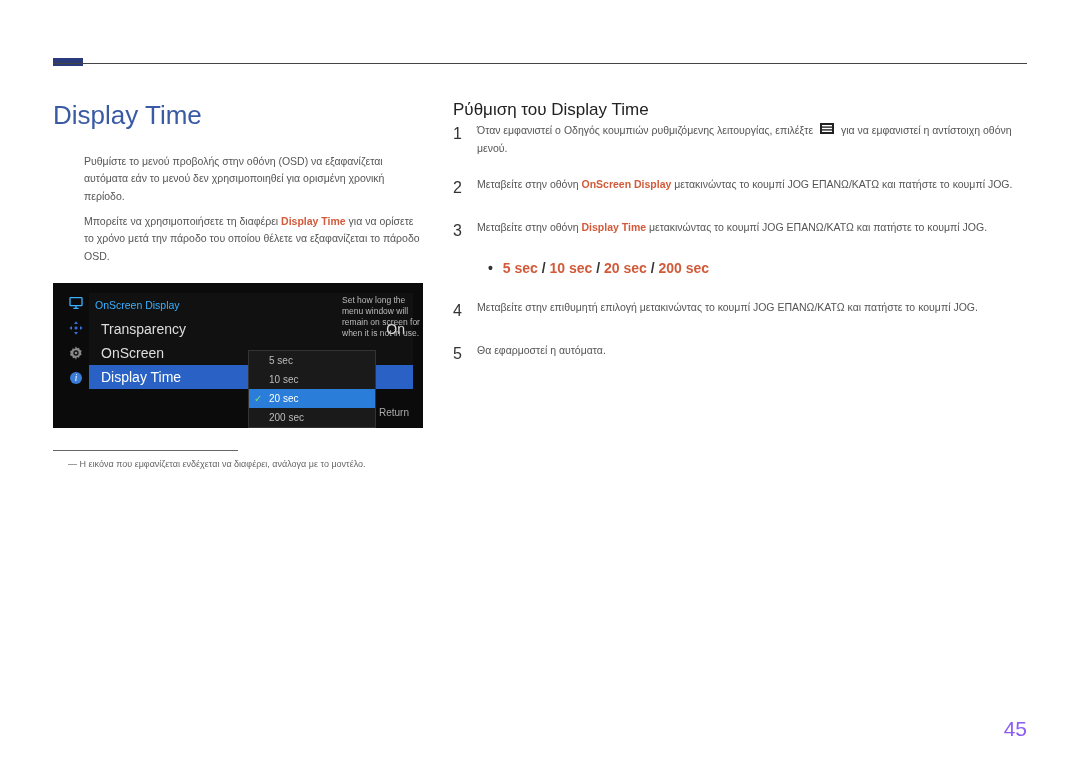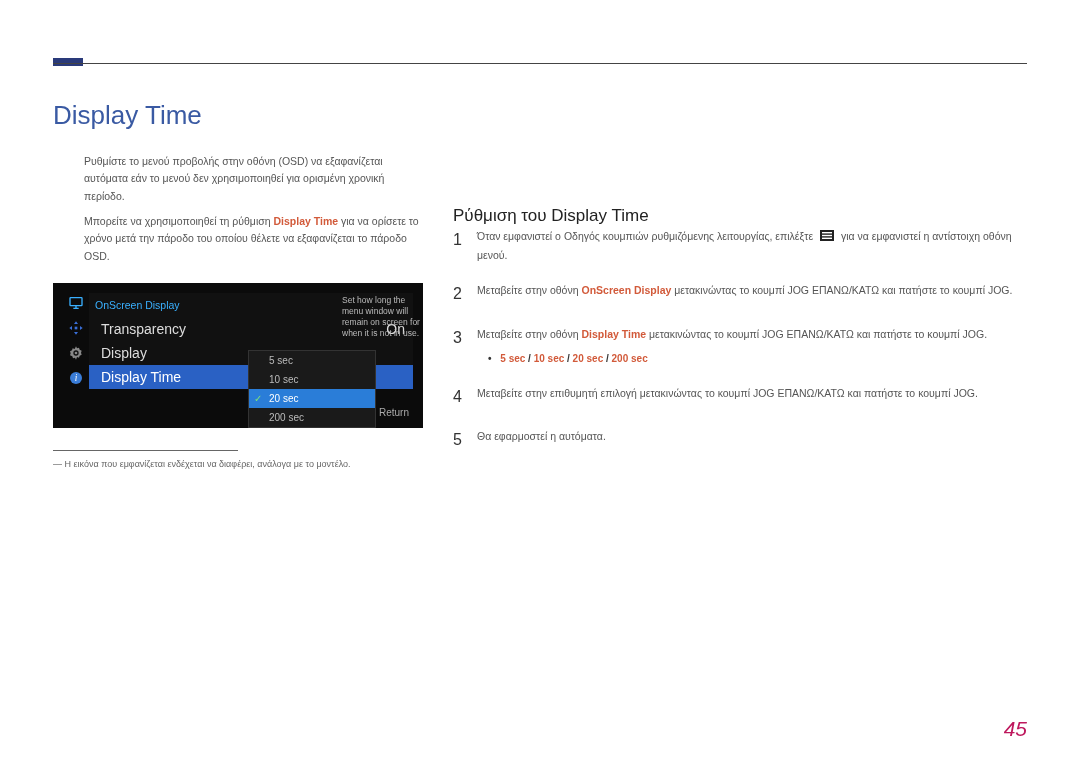--- a/index.html
+++ b/index.html
@@ -27,21 +27,20 @@
       height: 8px;
       background: #2a3a7a;
     }
     .content {
       position: absolute;
       top: 100px;
       left: 53px;
       right: 53px;
       display: flex;
       gap: 30px;
-      align-items: flex-end;
     }
     .left-col {
       width: 370px;
       flex-shrink: 0;
     }
     .right-col {
       flex: 1;
     }
     h1.section-title {
       font-size: 26px;
@@ -157,20 +156,21 @@
     .footnote-divider {
       margin-top: 22px;
       border: none;
       border-top: 1px solid #666;
       width: 185px;
     }
     .footnote {
       font-size: 9px;
       color: #666;
       margin-top: 8px;
+      margin-left: 15px;
     }
     .step-list { list-style: none; }
     .step {
       display: flex;
       margin-bottom: 16px;
       font-size: 10.5px;
       line-height: 1.7;
       color: #555;
     }
     .step-num {
@@ -181,45 +181,44 @@
     }
     .step-body { padding-top: 2px; flex: 1; }
     .step .hl { color: #d25a3a; font-weight: 700; }
     .step .hl-b { font-weight: 700; color: #333; }
     .menu-icon-inline {
       display: inline-block;
       vertical-align: middle;
       margin: 0 4px;
     }
     .opt-line {
-      margin: 6px 0 0 11px;
-      font-size: 10px;
+      margin: 20px 0 0 11px;
+      font-size: 14px;
     }
     .bullet { font-weight: 700; padding-right: 6px; color: #333; }
     .page-num {
       position: absolute;
       bottom: 22px;
       right: 53px;
       font-size: 21px;
-      color: #be185d;
-      font-style: italic;
+      color: #8b5cf6;
     }
   </style>
 </head>
 <body>
 
 <div class="blue-segment"></div>
 <div class="top-bar"></div>
 
 <div class="content">
   <div class="left-col">
     <h1 class="section-title">Display Time</h1>
     <p class="intro-text">Ρυθμίστε το μενού προβολής στην οθόνη (OSD) να εξαφανίζεται αυτόματα εάν το μενού δεν χρησιμοποιηθεί για ορισμένη χρονική περίοδο.</p>
     <p class="intro-text">
-      <span>Μπορείτε να χρησιμοποιηθεί τη ρύθμιση </span><span class="hl">Display Time</span><span> για να ορίσετε το χρόνο μετά την πάροδο του οποίου θέλετε να εξαφανίζεται το πάροδο OSD.</span>
+      <span>Μπορείτε να χρησιμοποιήσετε τη διαφέρει </span><span class="hl">Display Time</span><span> για να ορίσετε το χρόνο μετά την πάροδο του οποίου θέλετε να εξαφανίζεται το πάροδο OSD.</span>
     </p>
 
     <div class="osd">
       <div class="osd-body">
         <div class="osd-icons">
           <div class="osd-icon">
               <svg viewBox="0 0 24 24" fill="none" stroke="#3ab0ff" stroke-width="2">
                 <rect x="3" y="4" width="18" height="12" rx="1"></rect>
                 <path d="M8 20h8M12 16v4"></path>
               </svg>
@@ -246,21 +245,21 @@
             </div>
         </div>
         <div class="osd-main">
           <div class="osd-header">OnScreen Display</div>
           <div>
             <div class="osd-item">
               <span>Transparency</span>
               <span>On</span>
             </div>
             <div class="osd-item">
-              <span>Display</span>
+              <span>OnScreen</span>
             </div>
             <div class="osd-item selected">
               <span>Display Time</span>
             </div>
           </div>
         </div>
       </div>
       <div class="osd-popup">
         <div class="osd-popup-item">5 sec</div>
         <div class="osd-popup-item">10 sec</div>

